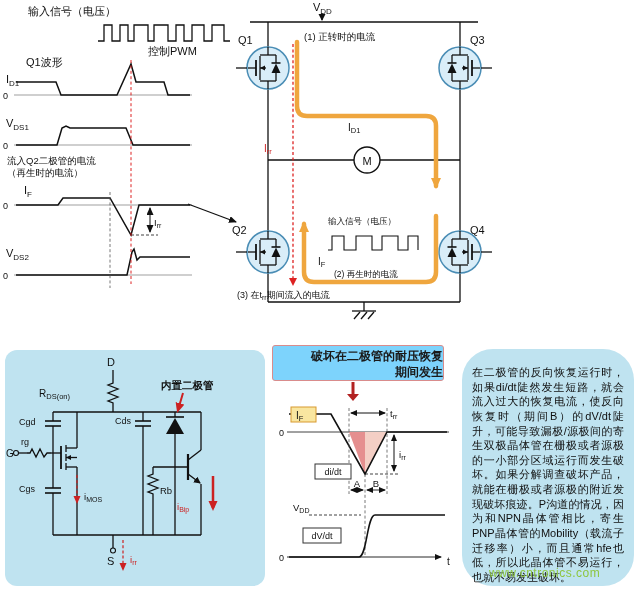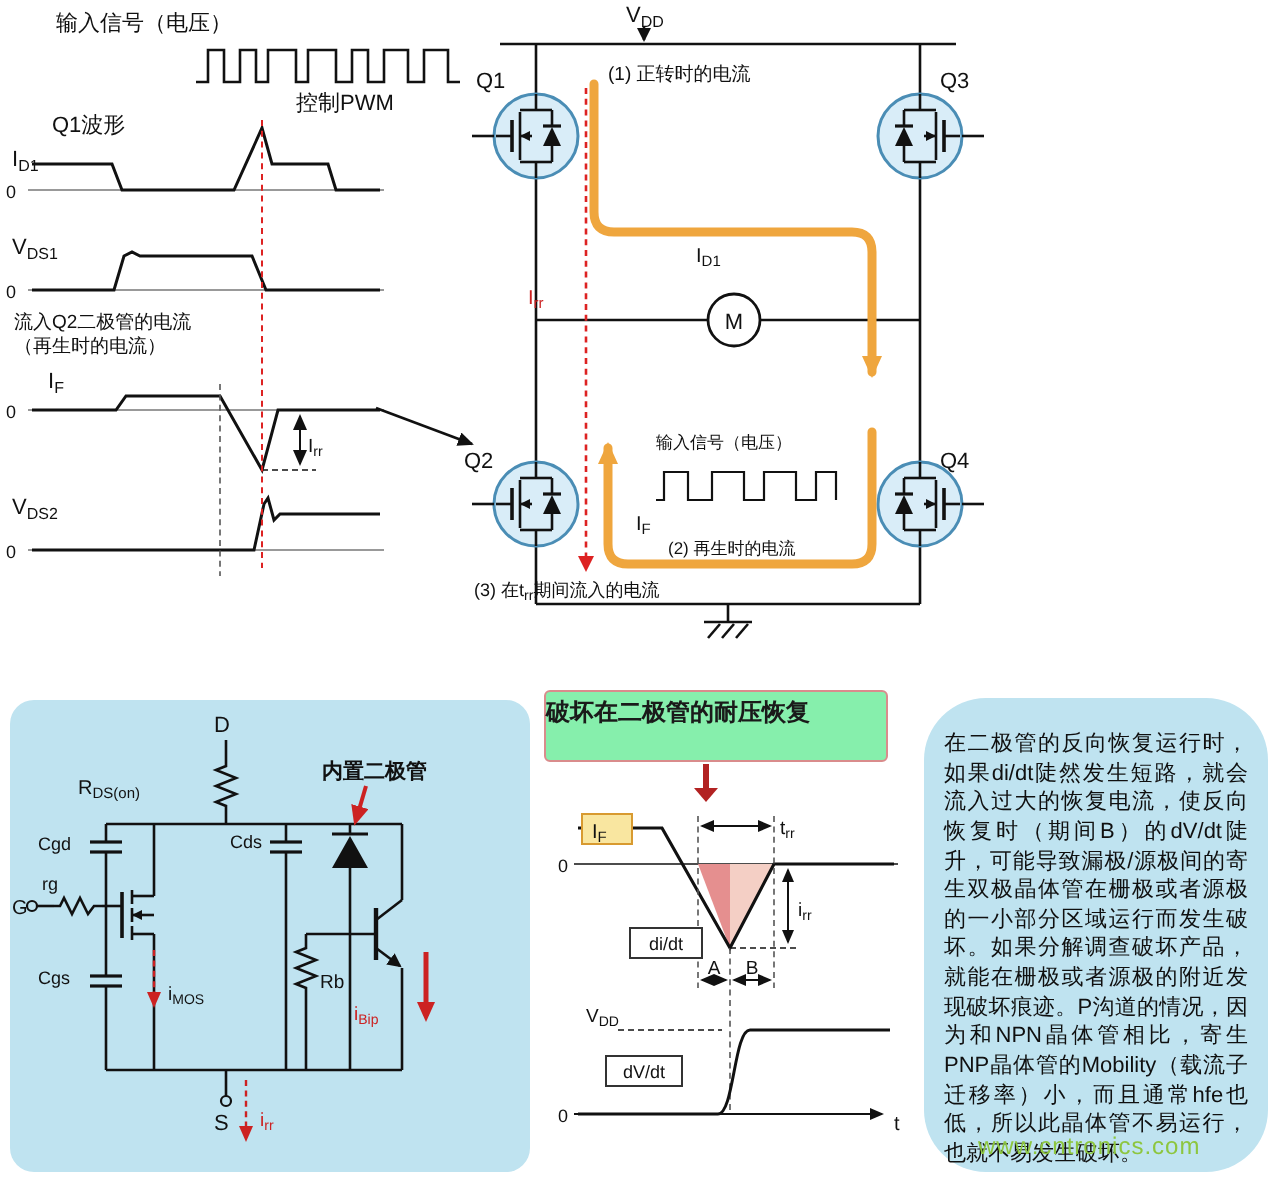--- a/index.html
+++ b/index.html
@@ -1,21 +1,21 @@
 <!DOCTYPE html>
 <html><head>
 <meta charset="utf-8">
 <style>
   html,body{margin:0;padding:0;background:#fff;}
   .canvas{position:relative;width:640px;height:594px;background:#ffffff;overflow:hidden;
           font-family:"Liberation Sans","DejaVu Sans",sans-serif;color:#111;}
   .abs{position:absolute;}
   .lbl{font-size:11px;white-space:nowrap;}
   .blue-box{background:#bfe3f0;border-radius:12px;}
-  .pink-box{background:#86efac;border:1px solid #d98c8c;border-radius:3px;text-align:left;
+  .pink-box{background:#7dd3fc;border:1px solid #d98c8c;border-radius:3px;text-align:right;
             font-weight:bold;font-size:12px;line-height:1.32;padding-top:3px;box-sizing:border-box;color:#1a1a1a;}
   .expl{font-size:11px;line-height:1.33;padding:16px 10px;box-sizing:border-box;text-align:justify;color:#101010;border-radius:31px;}
   .watermark{font-size:12px;color:#8dc63f;letter-spacing:.5px;}
   svg{display:block;overflow:visible;}
   svg text{font-family:"Liberation Sans","DejaVu Sans",sans-serif;fill:#111;}
   .red-t{fill:#cc2222;}
   .w{stroke:#111;stroke-width:1.3;fill:none;}
   .tr{stroke:#111;stroke-width:1.5;fill:none;}
   .ax{stroke:#777;stroke-width:0.7;fill:none;}
   .dsh{stroke:#555;stroke-width:0.8;fill:none;stroke-dasharray:3 2.2;}
@@ -233,20 +233,21 @@
       <line class="w" x1="108" y1="185" x2="108" y2="198"></line>
       <circle cx="108" cy="200.5" r="2.5" fill="none" stroke="#111" stroke-width="1.1"></circle>
       <text x="102" y="215" font-size="11">S</text>
       <line x1="118" y1="190" x2="118" y2="219" stroke="#cc2222" stroke-width="1.2" stroke-dasharray="3 2.2" marker-end="url(#ard)"></line>
       <text x="125" y="213" font-size="9.5" class="red-t"><tspan>i</tspan><tspan font-size="7" dy="2">rr</tspan></text>
     </svg>
   </div>
 
   <div class="abs pink-box" style="left:272px;top:345px;width:172px;height:36px">
     <div>破坏在二极管的耐压恢复</div>
+    <div>期间发生</div>
   </div>
   <svg class="abs" style="left:342px;top:382px" width="22" height="20" viewBox="0 0 22 20">
     <line x1="11" y1="0" x2="11" y2="13" stroke="#b22222" stroke-width="3"></line>
     <polygon points="5,12 17,12 11,19" fill="#b22222"></polygon>
   </svg>
 
   <svg class="abs" style="left:275px;top:398px" width="185" height="190" viewBox="0 0 185 190">
     <defs>
       <marker id="ak4" markerWidth="9" markerHeight="9" refX="6" refY="3" orient="auto-start-reverse" markerUnits="userSpaceOnUse">
         <path d="M0,0 L7,3 L0,6 z" fill="#111"></path>

